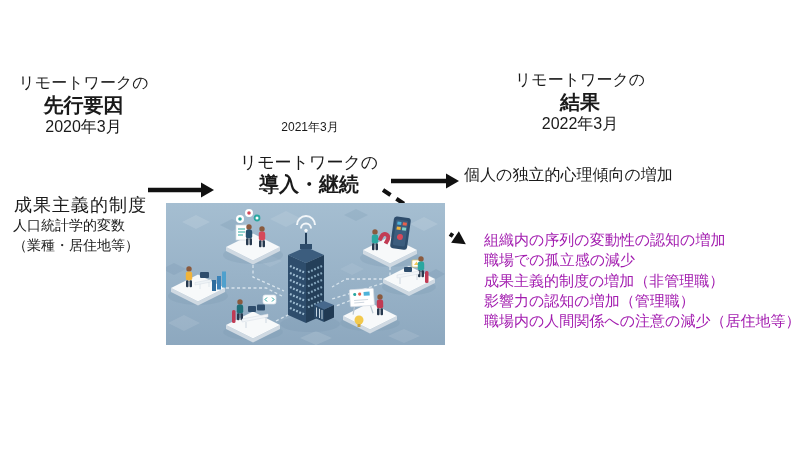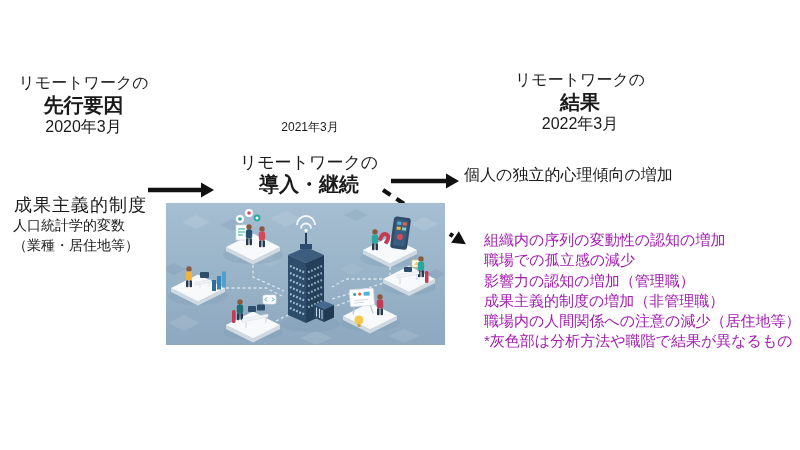--- a/index.html
+++ b/index.html
@@ -69,24 +69,23 @@
     <polygon points="0,-7 13,0 0,7" transform="translate(76,51) rotate(33.5)" fill="#111"></polygon>
   </svg>
 
   <div class="abs sig">
     <div><strong>個人の独立的心理傾向</strong><span>の増加</span></div>
   </div>
 
   <div class="abs mixed">
     <div>組織内の序列の変動性の認知の増加</div>
     <div>職場での孤立感の減少</div>
+    <div>成果主義的制度の増加（非管理職）</div>
     <div>影響力の認知の増加（管理職）</div>
-    <div>成果主義的制度の増加（非管理職）</div>
     <div>職場内の人間関係への注意の減少（居住地等）</div>
-    <div>*灰色部は分析方法や職階で結果が異なるもの</div>
   </div>
 
   <svg class="abs" style="left:166px;top:203px;" width="279" height="142" viewBox="0 0 279 142">
     <defs>
       <linearGradient id="bg" x1="0" y1="0" x2="0" y2="1">
         <stop offset="0" stop-color="#a5bed1"></stop>
           <stop offset="1" stop-color="#8da8bf"></stop>
       </linearGradient>
       <g id="fig">
         <circle cx="0" cy="-11" r="2.7" fill="#8a5a3e"></circle>

